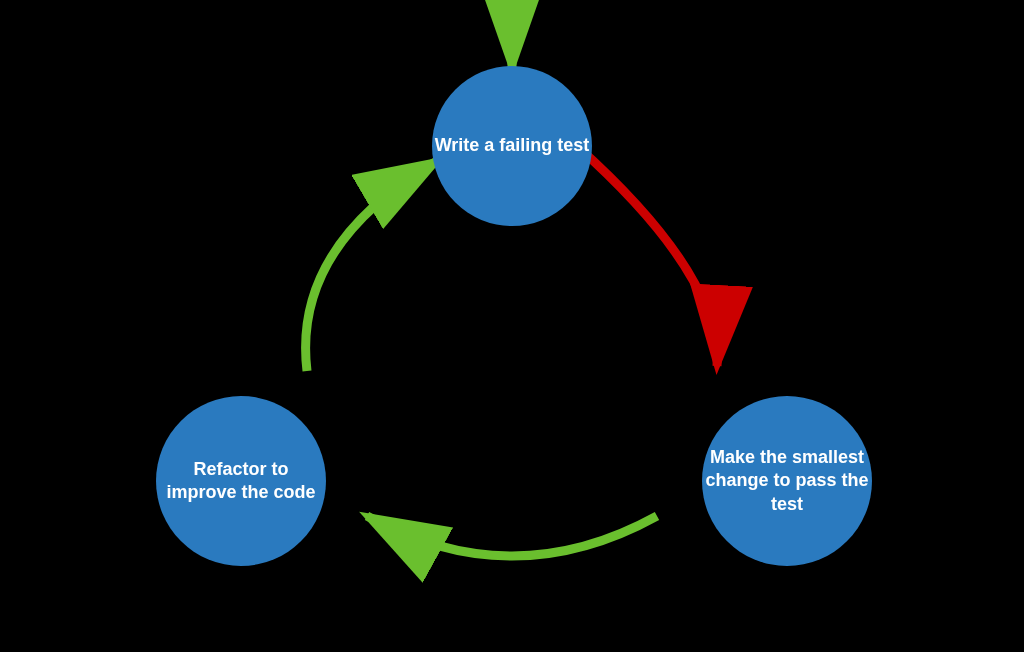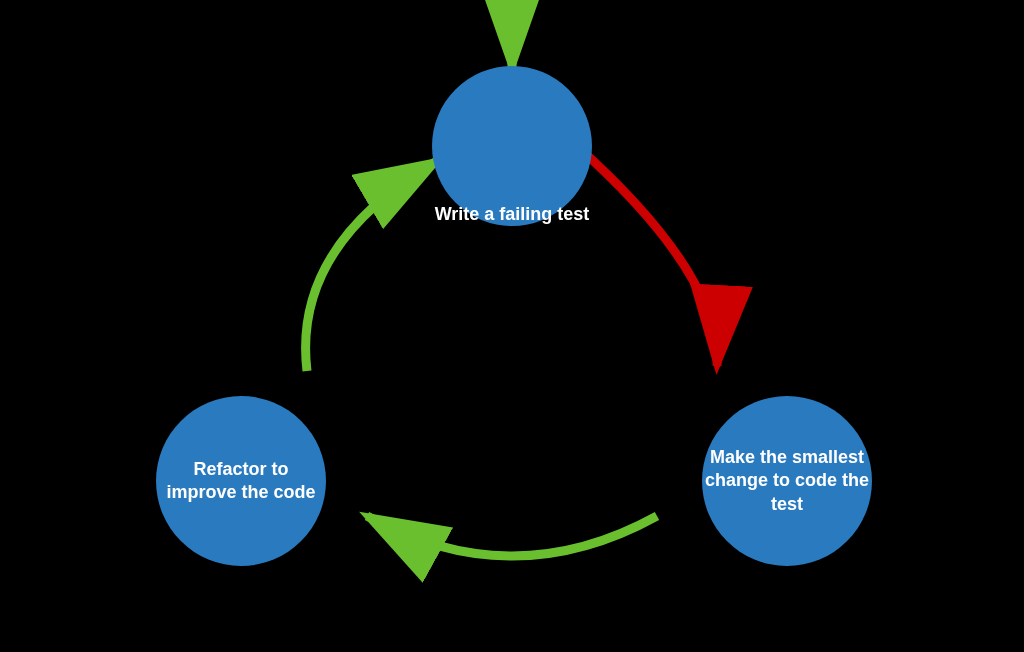--- a/index.html
+++ b/index.html
@@ -37,21 +37,20 @@
       font-size: 18px;
       font-weight: bold;
       line-height: 1.3;
     }
     .circle-top {
       width: 160px;
       height: 160px;
       top: 40px;
       left: 50%;
       transform: translateX(-50%);
-      align-items: flex-end;
     }
     .circle-bottom-right {
       width: 170px;
       height: 170px;
       bottom: 60px;
       right: 30px;
     }
     .circle-bottom-left {
       width: 170px;
       height: 170px;
@@ -85,21 +84,21 @@
   <div class="circle circle-top">
     <span>Write a
 failing
 test</span>
   </div>
 
   <div class="circle circle-bottom-right">
     <span>Make the
 smallest
 change to
-code the
+pass the
 test</span>
   </div>
 
   <div class="circle circle-bottom-left">
     <span>Refactor
 to
 improve
 the code</span>
   </div>
 </div>

